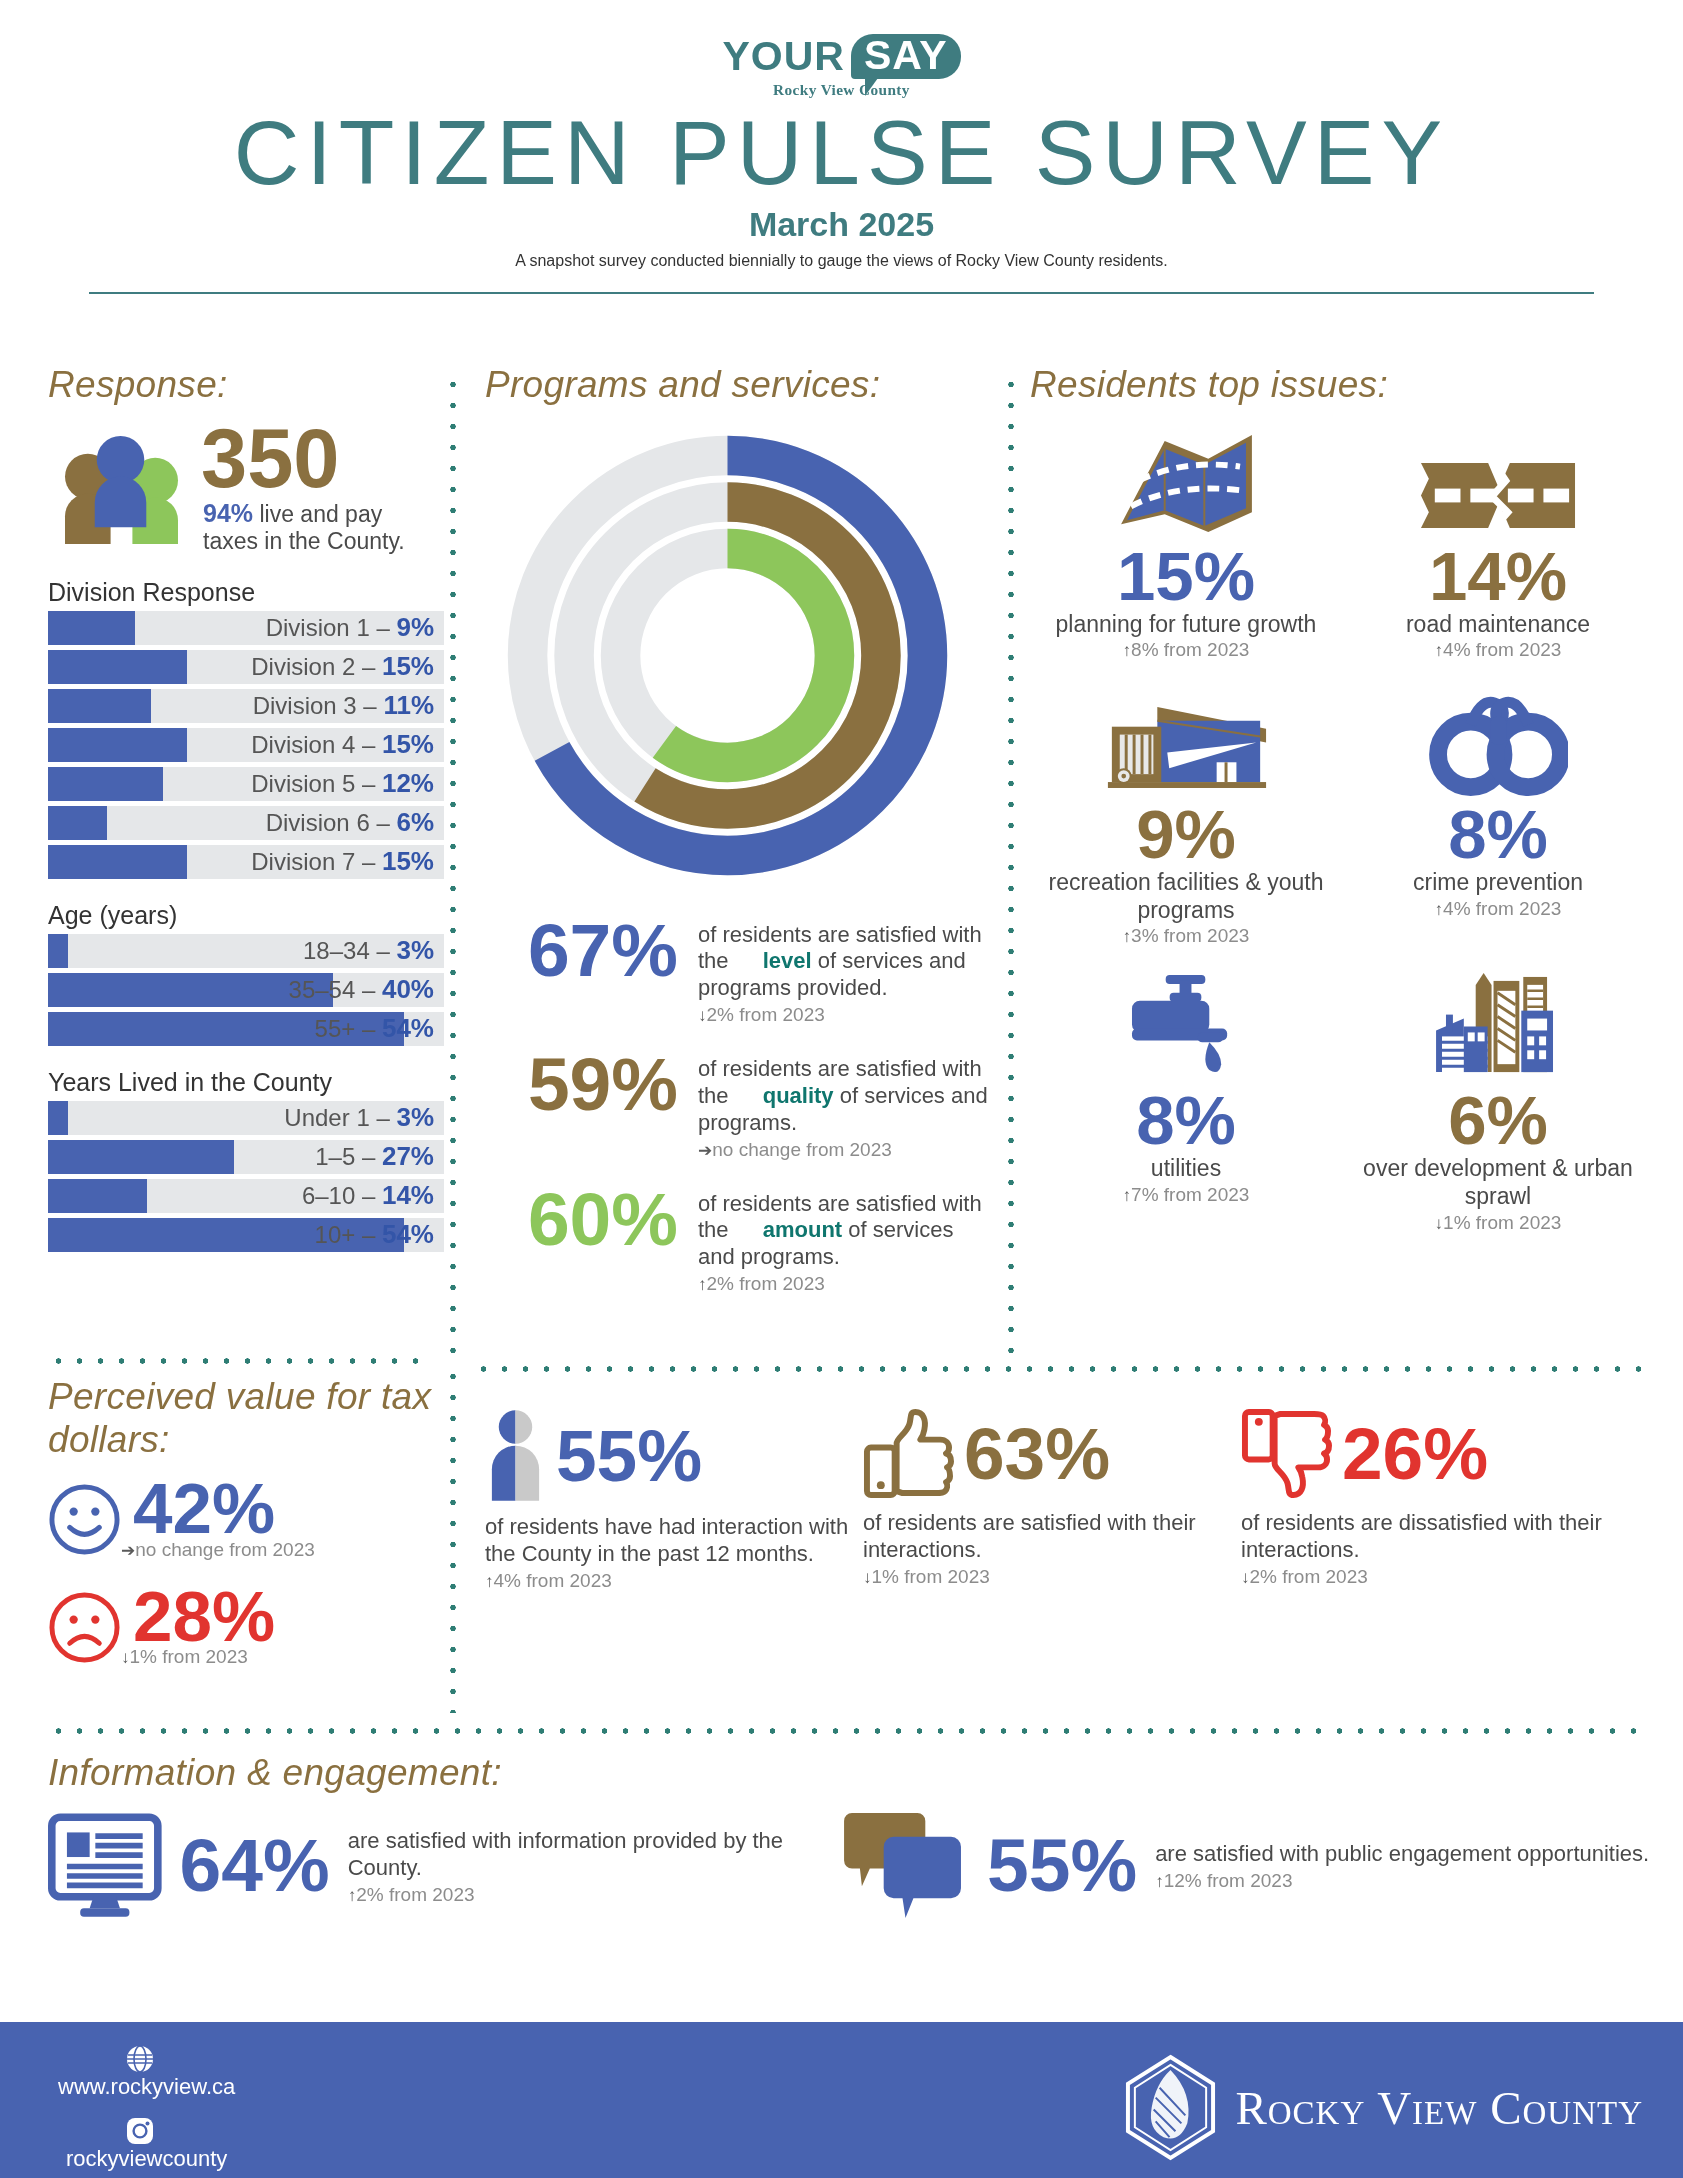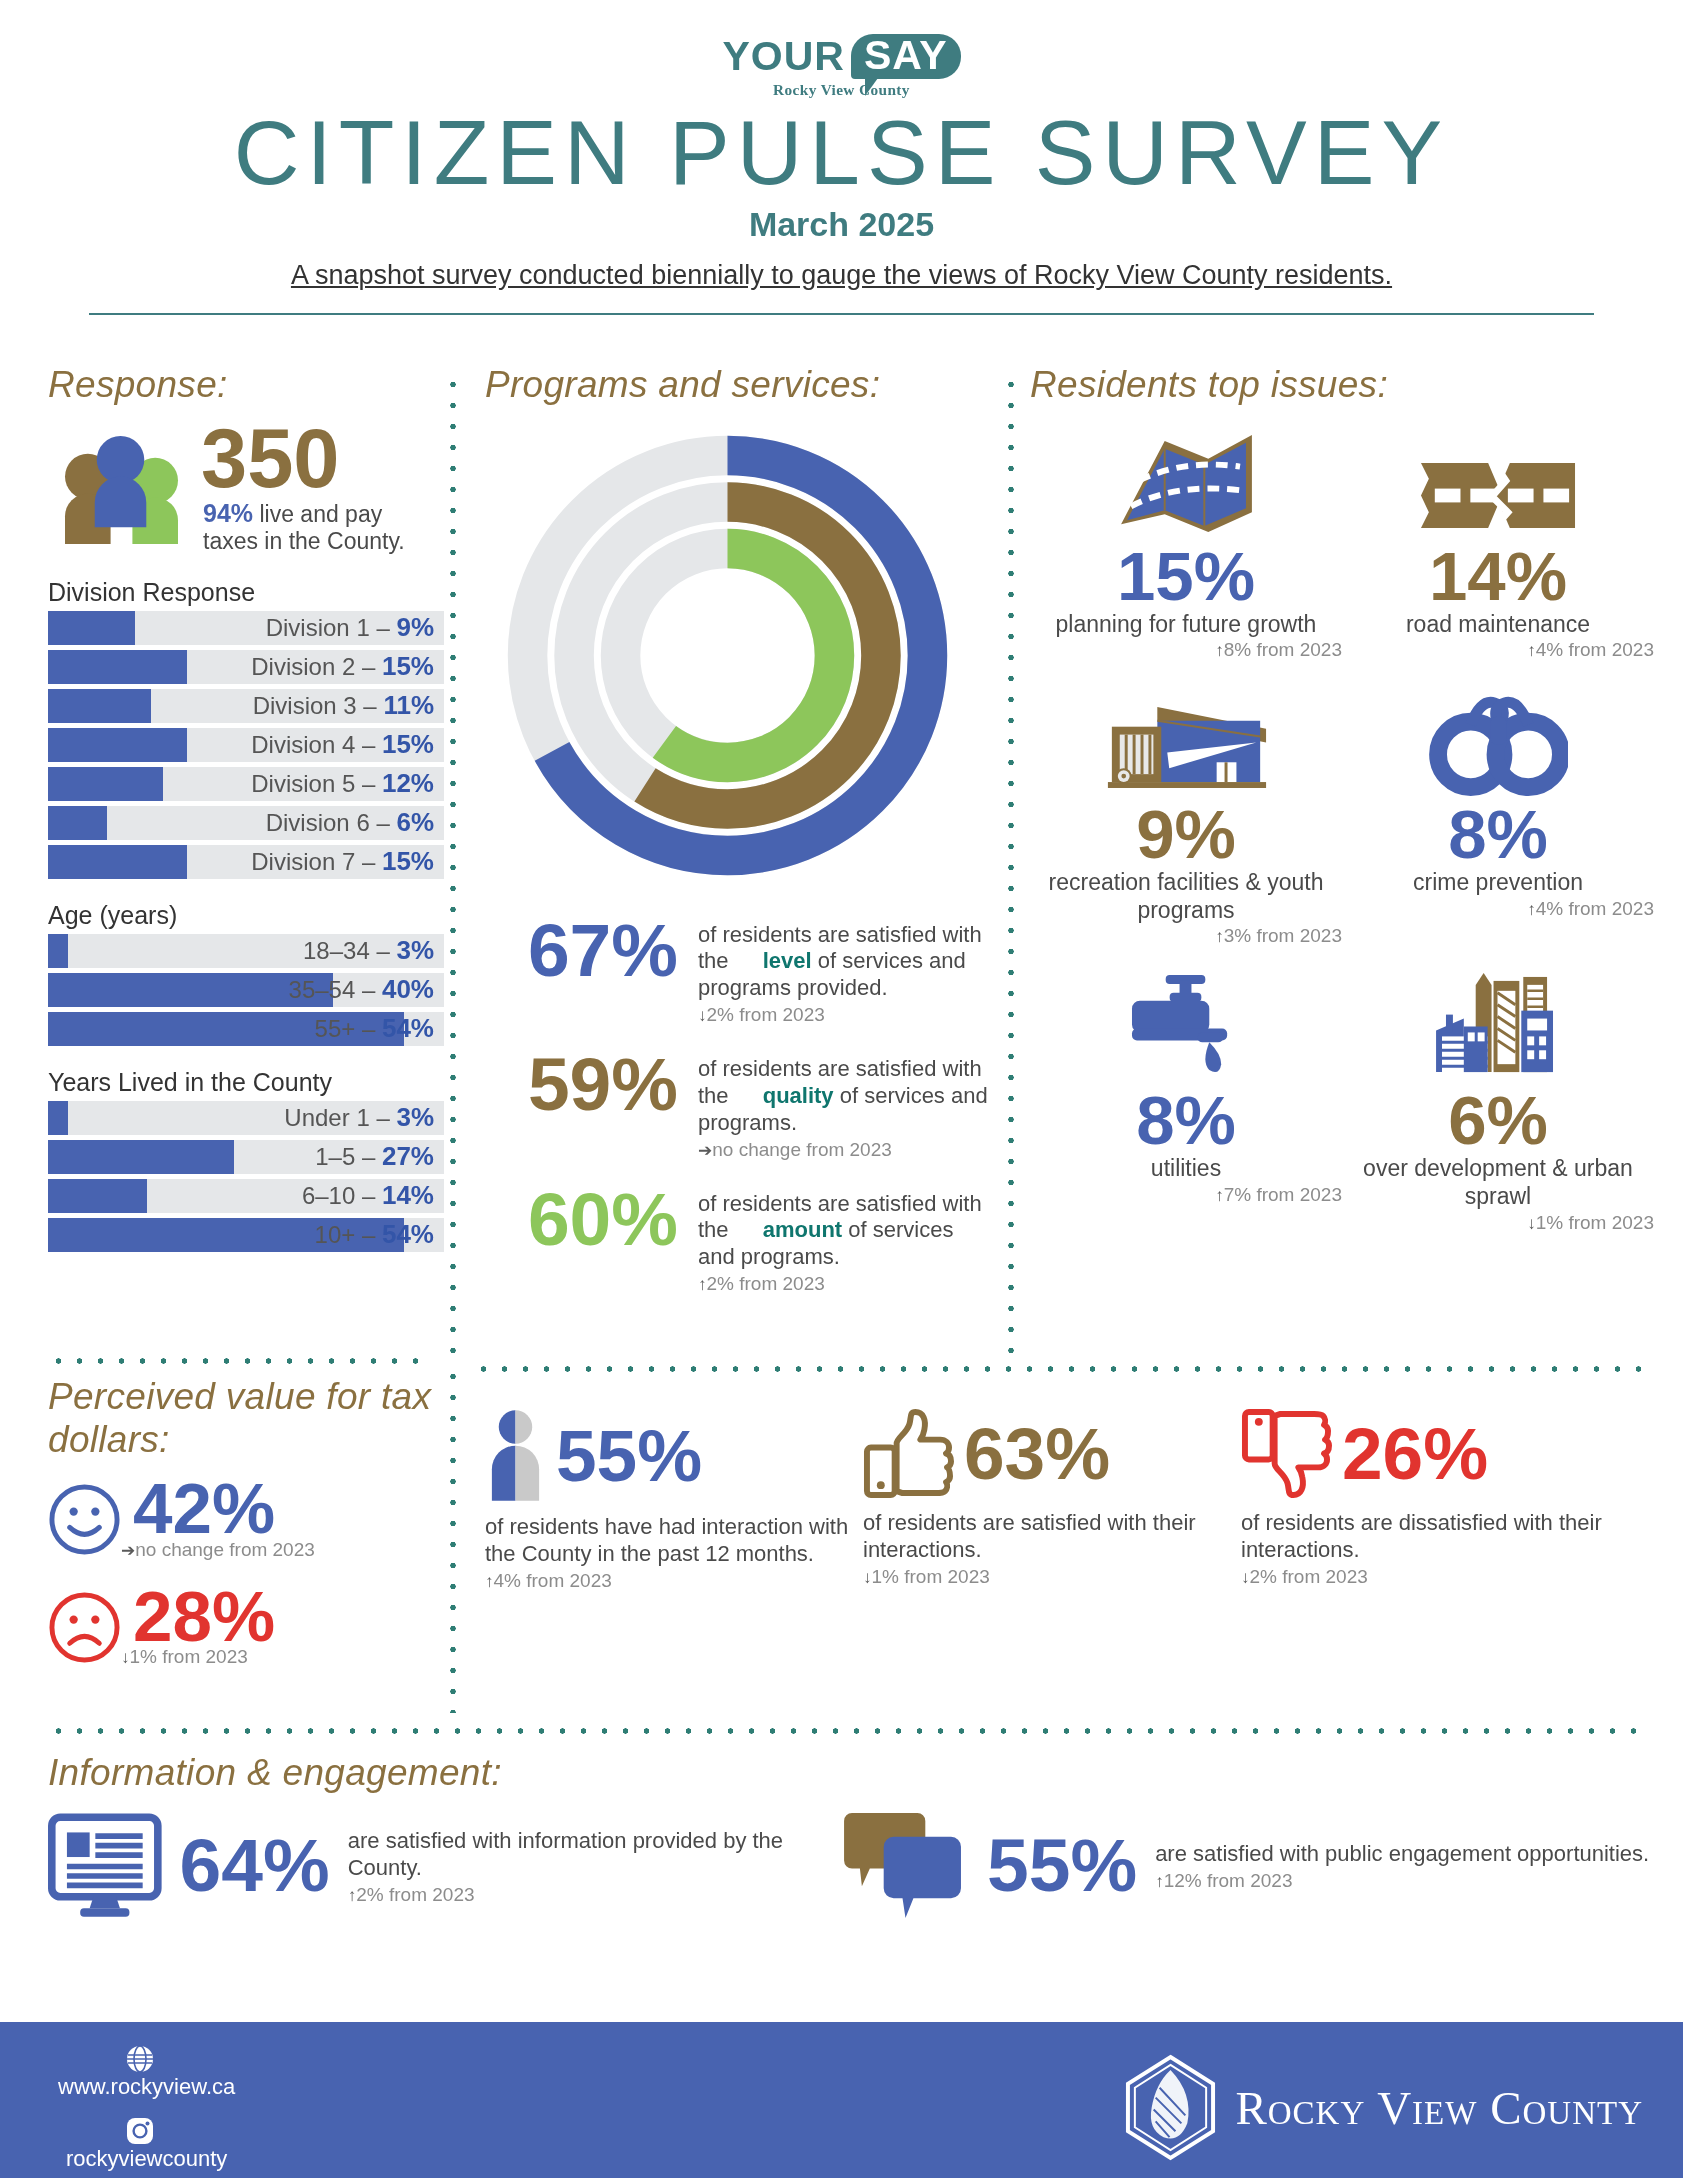--- a/index.html
+++ b/index.html
@@ -36,21 +36,21 @@
   }
   .main-title {
     font-size: 91px; color: #3f7c80; letter-spacing: 7px;
     font-weight: 300; line-height: 1.05; margin-top: 6px;
     font-family: "Liberation Sans", sans-serif;
   }
   .sub-date {
     font-size: 34px; color: #3f7c80; font-weight: bold; margin-top: 4px;
   }
   .sub-line {
-    font-size: 27px; color: #333; margin-top: 16px; text-decoration: underline;
+    font-size: 16px; color: #333; margin-top: 8px;
   }
   .hrule {
     border-top: 2px solid #3f7c80; width: 1505px; margin: 22px auto 0 auto;
   }
 
   
   .dot-v {
     position: absolute; width: 6px;
     background-image: radial-gradient(circle, #2e7d74 2.6px, transparent 2.8px);
     background-size: 6px 21px; background-repeat: repeat-y;
@@ -123,21 +123,21 @@
   .int-pct { font-size: 73px; font-weight: bold; line-height: 0.95; margin-left: 10px; }
   .int-body { font-size: 22px; color: #4a4a4a; line-height: 1.24; margin-top: 10px; }
 
   
   .col-issues { position: absolute; left: 1030px; top: 364px; width: 624px; }
   .issues-grid { display: flex; flex-wrap: wrap; margin-top: 14px; }
   .issue { width: 312px; text-align: center; margin-bottom: 18px; }
   .issue-icon { height: 117px; display: flex; align-items: flex-end; justify-content: center; }
   .issue-pct { font-size: 69px; font-weight: bold; line-height: 1.0; margin-top: 4px; }
   .issue-label { font-size: 23px; color: #4a4a4a; line-height: 1.2; }
-  .issue-delta { font-size: 19px; color: #8c8c8c; margin-top: 1px; text-align: right; }
+  .issue-delta { font-size: 19px; color: #8c8c8c; margin-top: 1px; }
 
   
   .col-info { position: absolute; left: 48px; top: 1752px; width: 1604px; }
   .info-grid { display: flex; margin-top: 16px; }
   .info-item { display: flex; align-items: center; }
   .info-pct { font-size: 75px; font-weight: bold; color: #4863b0; line-height: 0.95; margin: 0 18px; }
   .info-text { font-size: 22px; color: #4a4a4a; line-height: 1.25; }
 
   
   .footer {

